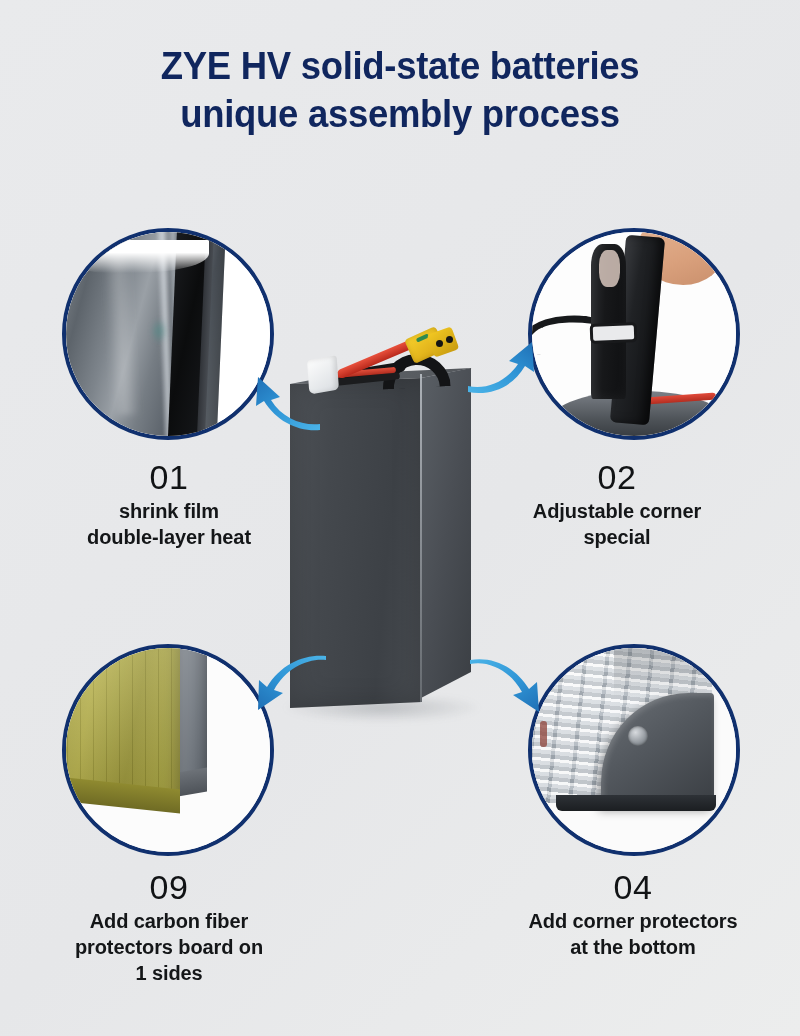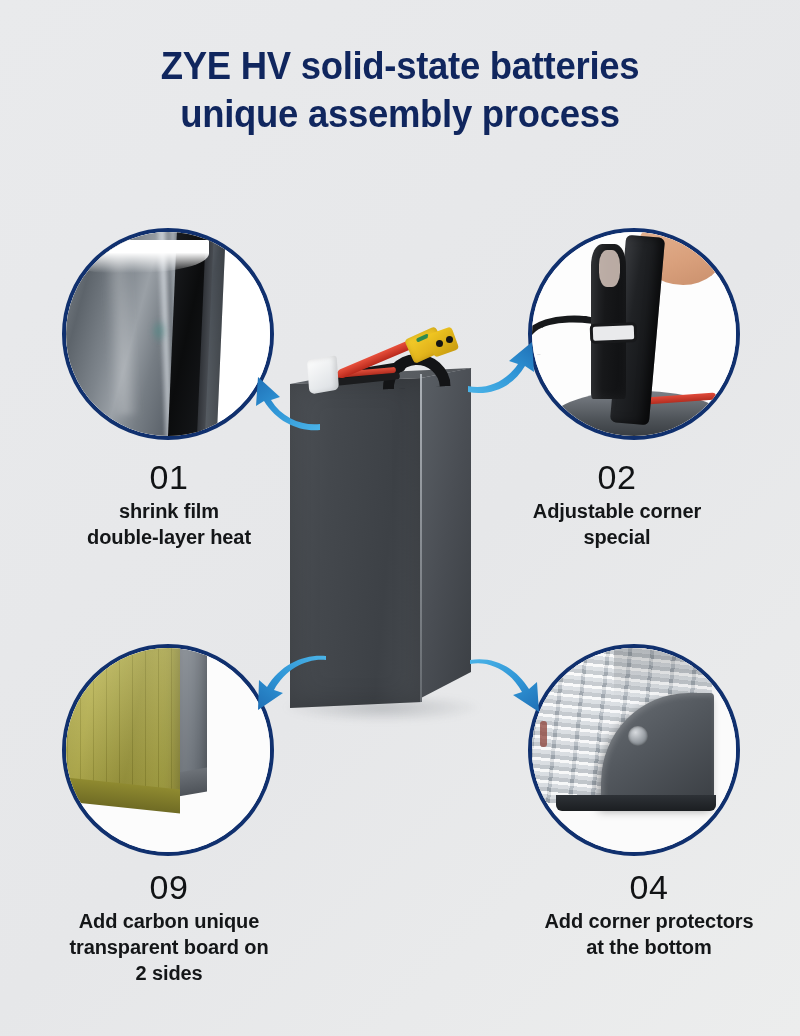--- a/index.html
+++ b/index.html
@@ -546,24 +546,24 @@
   </div>
 
   <div class="caption" style="left:472px; top:456px; width:290px;">
     <span class="cap-num">02</span>
     <span class="cap-text">Adjustable corner</span>
     <span class="cap-text">special</span>
   </div>
 
   <div class="caption" style="left:24px; top:866px; width:290px;">
     <span class="cap-num">09</span>
-    <span class="cap-text">Add carbon unique</span>
-    <span class="cap-text">transparent board on</span>
-    <span class="cap-text">2 sides</span>
-  </div>
-
-  <div class="caption" style="left:504px; top:866px; width:290px;">
+    <span class="cap-text">Add carbon fiber</span>
+    <span class="cap-text">protectors board on</span>
+    <span class="cap-text">1 sides</span>
+  </div>
+
+  <div class="caption" style="left:488px; top:866px; width:290px;">
     <span class="cap-num">04</span>
     <span class="cap-text">Add corner protectors</span>
     <span class="cap-text">at the bottom</span>
   </div>
 
 </div>
 
 </body></html>

